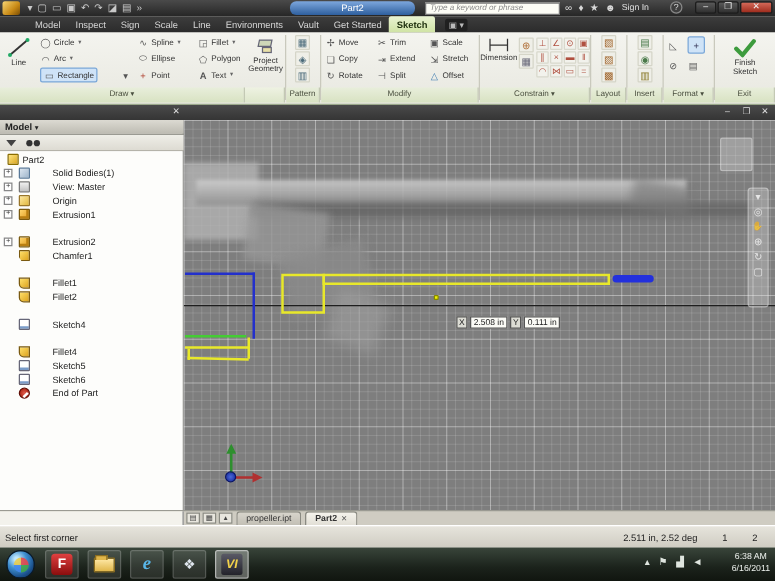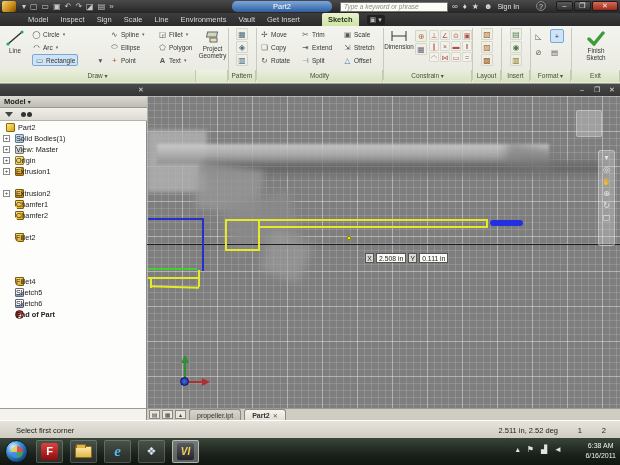--- a/index.html
+++ b/index.html
@@ -24,21 +24,21 @@
     color:#ddd;font-size:7px;text-align:center;line-height:9px;}
   .winbtns{position:absolute;right:2px;top:1px;display:flex;gap:1px;}
   .winbtn{width:17px;height:10px;background:linear-gradient(#5a5a5a,#303030);border:1px solid #1c1c1c;border-radius:2px;
     color:#eee;font-size:7px;text-align:center;line-height:8px;}
   .winbtn.close{width:26px;background:linear-gradient(#d56a5a,#9e2b1c);}
 
   
   #tabrow{position:absolute;left:0;top:13px;width:620px;height:13px;background:linear-gradient(#3d3d3d,#2b2b2b);
     display:flex;align-items:flex-end;padding-left:22px;}
   .rtab{height:13px;line-height:13px;padding:0 6px;font-size:7.5px;color:#d6d6d6;cursor:default;}
-  .rtab.active{background:linear-gradient(#e9f3d2,#cfe3a4);color:#223311;border-radius:2px 2px 0 0;font-weight:bold;margin-left:16px;}
+  .rtab.active{background:linear-gradient(#e9f3d2,#cfe3a4);color:#223311;border-radius:2px 2px 0 0;font-weight:bold;}
   .ribbon-toggle{margin-left:8px;height:10px;display:flex;align-items:center;gap:2px;color:#bbb;font-size:7px;
     background:#202020;border-radius:2px;padding:0 3px;margin-bottom:1px;}
 
   
   #ribbon{position:absolute;left:0;top:26px;width:620px;height:58px;background:linear-gradient(#f4f4ef,#e8e8e0);
     border-bottom:1px solid #9aa88a;}
   .panel{position:absolute;top:0;height:44px;}
   .plabel{position:absolute;top:44px;height:12px;line-height:12px;text-align:center;font-size:6.5px;color:#4a4f3f;
     background:linear-gradient(#e8eedb,#d8e2c2);border-right:1px solid #c3c9b4;width:100%;}
   .plabel.dd::after{content:" \25BE";font-size:6px;}
@@ -68,21 +68,21 @@
   #btools{position:absolute;left:0;top:12px;width:147px;height:13px;background:linear-gradient(#efeee8,#dddbd2);
     border-bottom:1px solid #b5b3aa;display:flex;align-items:center;gap:8px;padding-left:5px;}
   .funnel{width:0;height:0;border-left:4px solid transparent;border-right:4px solid transparent;border-top:5px solid #444;}
   .binoc{width:5px;height:5px;border-radius:50%;background:#333;box-shadow:6px 0 0 #333;}
   #btree{position:absolute;left:0;top:25px;width:146px;height:287px;background:#fdfdfb;overflow:hidden;}
   .trow{position:absolute;left:0;width:146px;height:11px;display:flex;align-items:center;font-size:7.3px;color:#222;cursor:default;}
   .exp{position:absolute;left:3px;width:7px;height:7px;border:1px solid #888;background:#fff;font-size:6px;line-height:5px;text-align:center;color:#333;}
   .exp::before{content:"+";}
   .tico{position:absolute;left:15px;width:9px;height:9px;border-radius:1px;}
   .tico.root{left:6px;}
-  .tlabel{position:absolute;left:16px;white-space:nowrap;}
+  .tlabel{position:absolute;left:42px;white-space:nowrap;}
   .tlabel.rootl{left:18px;}
   .i-part{background:linear-gradient(135deg,#ffe680,#d9a520);border:1px solid #8a6d00;}
   .i-solid{background:linear-gradient(135deg,#dce6f0,#9fb6cc);border:1px solid #5a7a99;}
   .i-view{background:linear-gradient(#f0f0f0,#c2c2c2);border:1px solid #777;}
   .i-origin{background:linear-gradient(135deg,#ffe9a0,#e0b840);border:1px solid #99762a;}
   .i-extr{background:linear-gradient(135deg,#ffd76e,#e09a1f);border:1px solid #7a5a10;box-shadow:inset -2px -2px 0 #b97f12;}
   .i-sketch{background:#fff;border:1px solid #667;box-shadow:inset 0 -2px 0 #7a9cc9;}
   .i-cham{background:linear-gradient(135deg,#ffe06a,#dca31e);border:1px solid #7a5a10;clip-path:polygon(0 0,100% 0,100% 100%,25% 100%,0 60%);}
   .i-fill{background:linear-gradient(135deg,#ffe06a,#dca31e);border:1px solid #7a5a10;border-radius:0 0 0 4px;}
   .i-end{background:radial-gradient(#e05a4a,#a01808);border:1px solid #5f0d05;border-radius:50%;}
@@ -119,21 +119,21 @@
   #doctabs{position:absolute;left:0;top:408px;width:620px;height:12px;background:#cfccc2;border-top:1px solid #9a9a92;display:flex;align-items:center;}
   .dt-ico{width:11px;height:9px;margin-left:2px;background:#e8e6de;border:1px solid #8a8a82;font-size:6px;text-align:center;line-height:8px;color:#444;}
   .dtab{height:11px;margin-left:3px;padding:0 7px;font-size:7px;line-height:11px;color:#333;background:linear-gradient(#d8d5cc,#c2bfb5);
     border:1px solid #8a8a82;border-bottom:none;border-radius:3px 3px 0 0;}
   .dtab.active{background:linear-gradient(#f5f3ec,#e2dfd6);font-weight:bold;}
   .dtab .x{font-size:6px;color:#555;margin-left:3px;}
 
   
   #statusbar{position:absolute;left:0;top:420px;width:620px;height:18px;background:linear-gradient(#e6e4dc,#cfccc2);
     border-top:1px solid #fff;font-size:7.5px;color:#222;}
-  #status-msg{position:absolute;left:16px;top:5px;text-align:right;}
+  #status-msg{position:absolute;left:4px;top:5px;text-align:right;}
   #status-coords{position:absolute;right:62px;top:5px;}
   #status-f1{position:absolute;right:38px;top:5px;}
   #status-f2{position:absolute;right:14px;top:5px;}
 
   
   #taskbar{position:absolute;left:0;top:438px;width:620px;height:27px;
     background:linear-gradient(#39453a,#1b221b 60%,#10150f);}
   #startorb{position:absolute;left:5px;top:2px;width:23px;height:23px;border-radius:50%;
     background:radial-gradient(circle at 35% 30%,#bfe8ff 8%,#3f8fd0 38%,#1a4f8a 70%,#0c2a4a);border:1px solid #0a1a2a;}
   #startorb::after{content:"";position:absolute;left:5px;top:5px;width:12px;height:12px;border-radius:50%;
@@ -188,21 +188,21 @@
   </div>
 
   <div id="tabrow">
     <div class="rtab">Model</div>
     <div class="rtab">Inspect</div>
     <div class="rtab">Sign</div>
     <div class="rtab">Scale</div>
     <div class="rtab">Line</div>
     <div class="rtab">Environments</div>
     <div class="rtab">Vault</div>
-    <div class="rtab">Get Insert</div>
+    <div class="rtab">Get Started</div>
     <div class="rtab active">Sketch</div>
     <div class="ribbon-toggle">
       <span class="g" data-glyph="▣"></span>
       <span class="g" data-glyph="▾"></span>
     </div>
   </div>
 
   <div id="ribbon">
 
     <div class="panel" style="left:0;width:228px;">
@@ -438,41 +438,45 @@
       </div>
       <div class="trow" style="top:67px;">
         <span class="exp"></span>
         <span class="tico i-extr"></span>
         <span class="tlabel">Extrusion2</span>
       </div>
       <div class="trow" style="top:78px;">
         <span class="tico i-cham"></span>
         <span class="tlabel">Chamfer1</span>
       </div>
-      <div class="trow" style="top:89px;">
-        <span class="tico i-cham"></span>
-        <span class="tlabel">Chamfer2</span>
+      <div class="trow" style="top:100px;">
+        <span class="tico i-fill"></span>
+        <span class="tlabel">Fillet1</span>
       </div>
       <div class="trow" style="top:111px;">
         <span class="tico i-fill"></span>
         <span class="tlabel">Fillet2</span>
       </div>
+      <div class="trow" style="top:133px;">
+        <span class="tico i-sketch"></span>
+        <span class="tlabel">Sketch4</span>
+      </div>
       <div class="trow" style="top:155px;">
         <span class="tico i-fill"></span>
         <span class="tlabel">Fillet4</span>
       </div>
       <div class="trow" style="top:166px;">
         <span class="tico i-sketch"></span>
         <span class="tlabel">Sketch5</span>
       </div>
       <div class="trow" style="top:177px;">
         <span class="tico i-sketch"></span>
         <span class="tlabel">Sketch6</span>
       </div>
-      <div class="trow" style="top:188px;font-weight:bold;">
+      <div class="trow" style="top:188px;">
         <span class="tico i-end"></span>
         <span class="tlabel">End of Part</span>
       </div>
     </div>
   </div>
 
   <div id="canvas">
 
     <div class="blur" style="left:0;top:34px;width:60px;height:62px;background:#b3b3b3;filter:blur(2px);opacity:.8;"></div>
     <div class="blur" style="left:10px;top:48px;width:392px;height:20px;background:linear-gradient(#d2d2d2,#8e8e8e);filter:blur(1.5px);opacity:.85;"></div>

